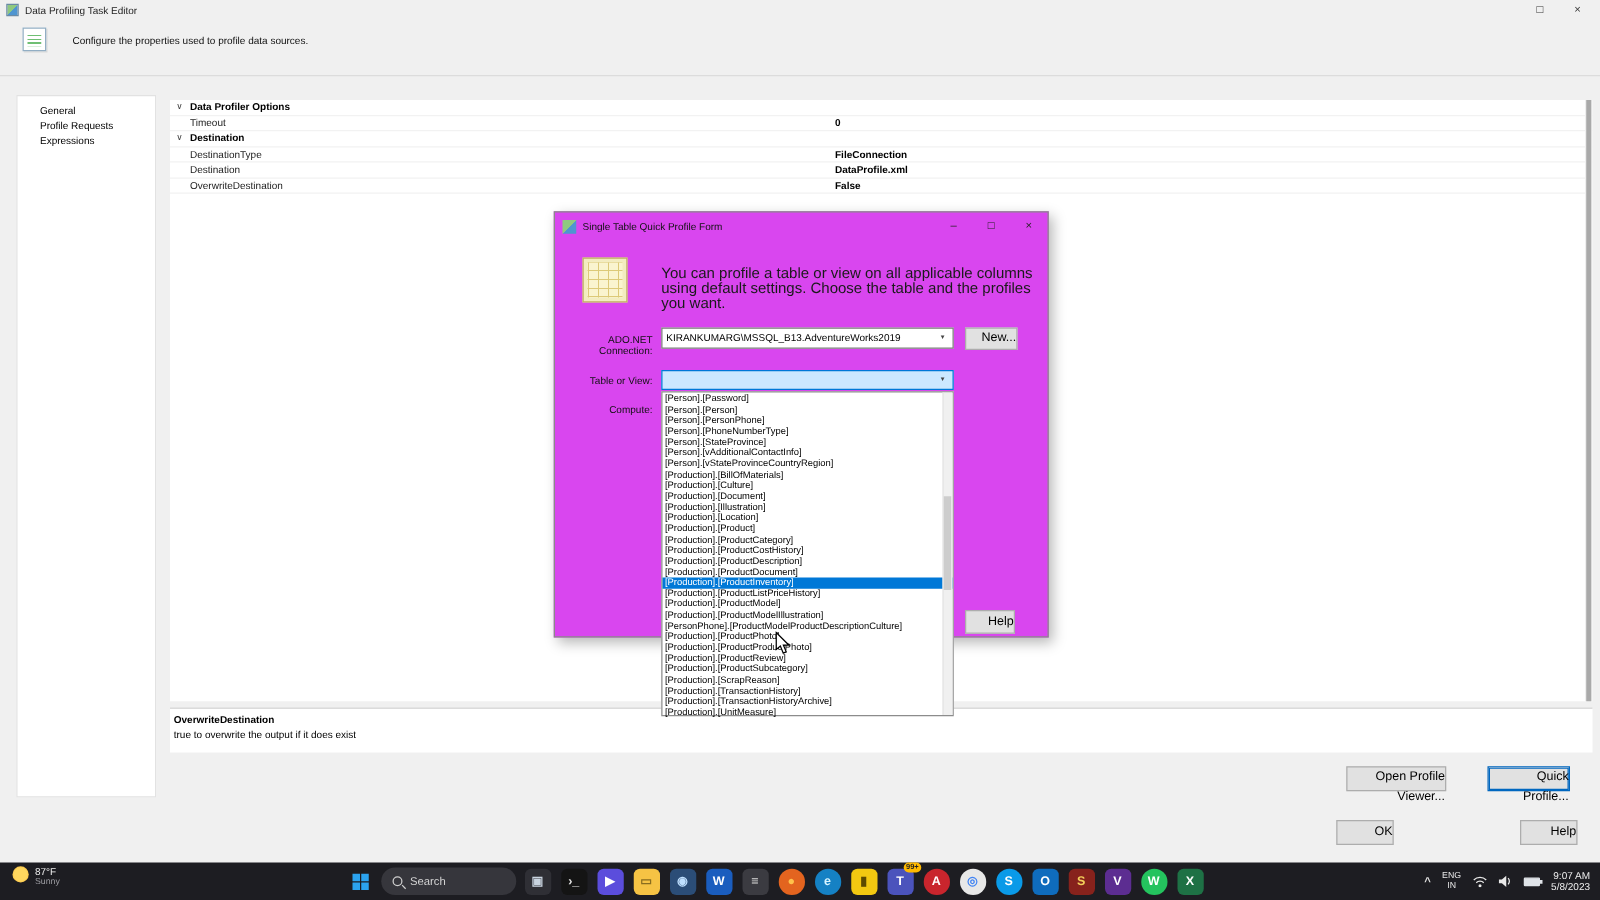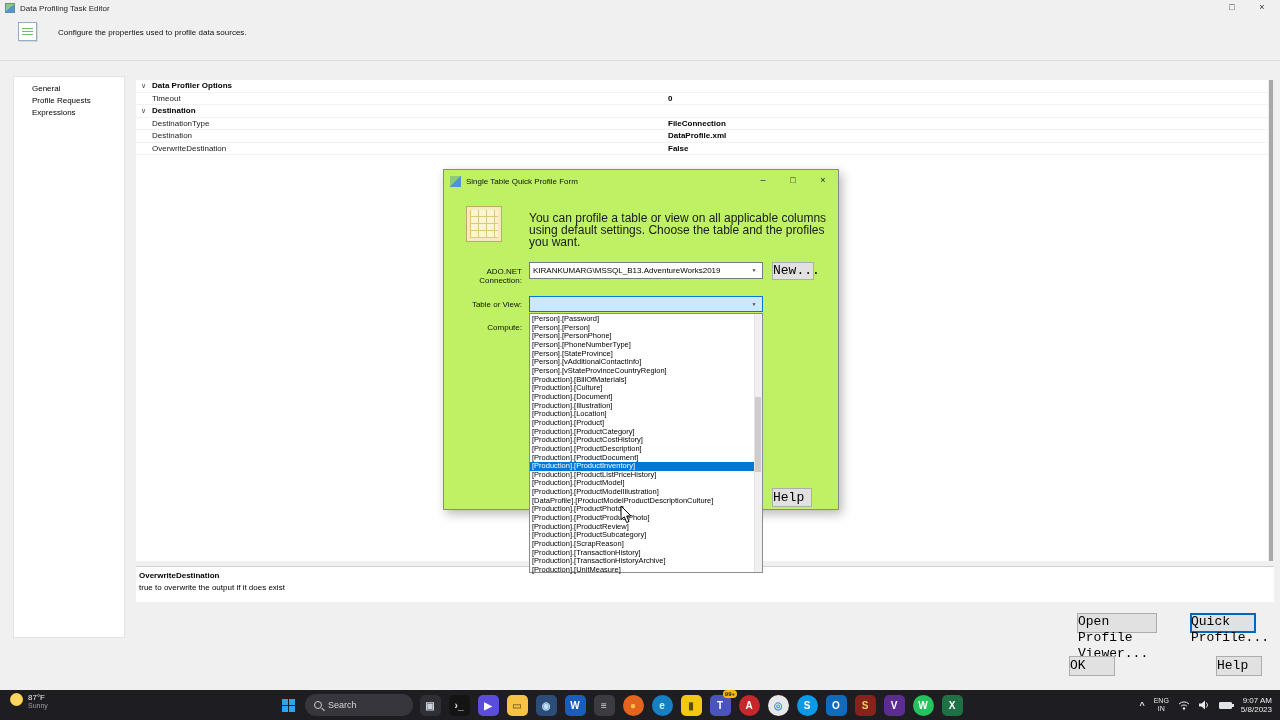--- a/index.html
+++ b/index.html
@@ -35,30 +35,30 @@
   .grid-row .gname{position:absolute;left:16px;font-weight:bold}
   .grid-row .pname{position:absolute;left:16px;color:#222}
   .grid-row .pvalue{position:absolute;left:532px;font-weight:bold}
 
   .desc-panel{position:absolute;left:136px;top:566px;width:1138px;height:36px;background:#fff;
     border-top:1px solid #cfcfcf;padding:4px 0 0 3px}
   .desc-title{font-weight:bold}
   .desc-text{margin-top:3px}
 
   .btn{position:absolute;height:20px;background:#e1e1e1;border:1px solid #adadad;
-    font-family:Liberation Mono, monospace;font-size:13px;line-height:16px;text-align:left;color:#000;cursor:default}
+    font-family:Liberation Sans, sans-serif;font-size:10px;line-height:16px;text-align:right;color:#000;cursor:default}
   #btn-viewer{left:1077px;top:613px;width:80px}
   #btn-quick{left:1190px;top:613px;width:66px;border:1px solid #0067c0;
     box-shadow:inset 0 0 0 1px #0067c0}
   #btn-ok{left:1069px;top:656px;width:46px}
   #btn-cancel{left:1140px;top:694px;width:36px}
   #btn-help-main{left:1216px;top:656px;width:46px}
 
   
-  .dialog{position:absolute;left:443px;top:169px;width:396px;height:341px;background:#bef264;
+  .dialog{position:absolute;left:443px;top:169px;width:396px;height:341px;background:#d946ef;
     border:1px solid #8a8a8a;box-shadow:3px 4px 10px rgba(0,0,0,.28);z-index:10}
   .dlg-icon{position:absolute;left:6px;top:6px;width:11px;height:11px;
     background:linear-gradient(135deg,#8fc97f 0 50%,#4f95d0 50% 100%)}
   .dlg-title{position:absolute;left:22px;top:7px;color:#111}
   .dlg-btn{position:absolute;top:0;width:30px;height:22px;text-align:center;line-height:21px;
     font-size:9px;color:#222;cursor:default}
   .dlg-min{left:304px}.dlg-max{left:334px}.dlg-close{left:364px}
 
   .dlg-bigicon{position:absolute;left:22px;top:36px;width:36px;height:36px;background:#f3ecc0;
     border:1px solid #bfae62}
@@ -232,21 +232,21 @@
       <div class="dd-item">[Production].[Location]</div>
       <div class="dd-item">[Production].[Product]</div>
       <div class="dd-item">[Production].[ProductCategory]</div>
       <div class="dd-item">[Production].[ProductCostHistory]</div>
       <div class="dd-item">[Production].[ProductDescription]</div>
       <div class="dd-item">[Production].[ProductDocument]</div>
       <div class="dd-item selected">[Production].[ProductInventory]</div>
       <div class="dd-item">[Production].[ProductListPriceHistory]</div>
       <div class="dd-item">[Production].[ProductModel]</div>
       <div class="dd-item">[Production].[ProductModelIllustration]</div>
-      <div class="dd-item">[DataProfile].[ProductModelProductDescriptionCulture]</div>
+      <div class="dd-item">[PersonPhone].[ProductModelProductDescriptionCulture]</div>
       <div class="dd-item">[Production].[ProductPhoto]</div>
       <div class="dd-item">[Production].[ProductProductPhoto]</div>
       <div class="dd-item">[Production].[ProductReview]</div>
       <div class="dd-item">[Production].[ProductSubcategory]</div>
       <div class="dd-item">[Production].[ScrapReason]</div>
       <div class="dd-item">[Production].[TransactionHistory]</div>
       <div class="dd-item">[Production].[TransactionHistoryArchive]</div>
       <div class="dd-item">[Production].[UnitMeasure]</div>
     </div>
 

